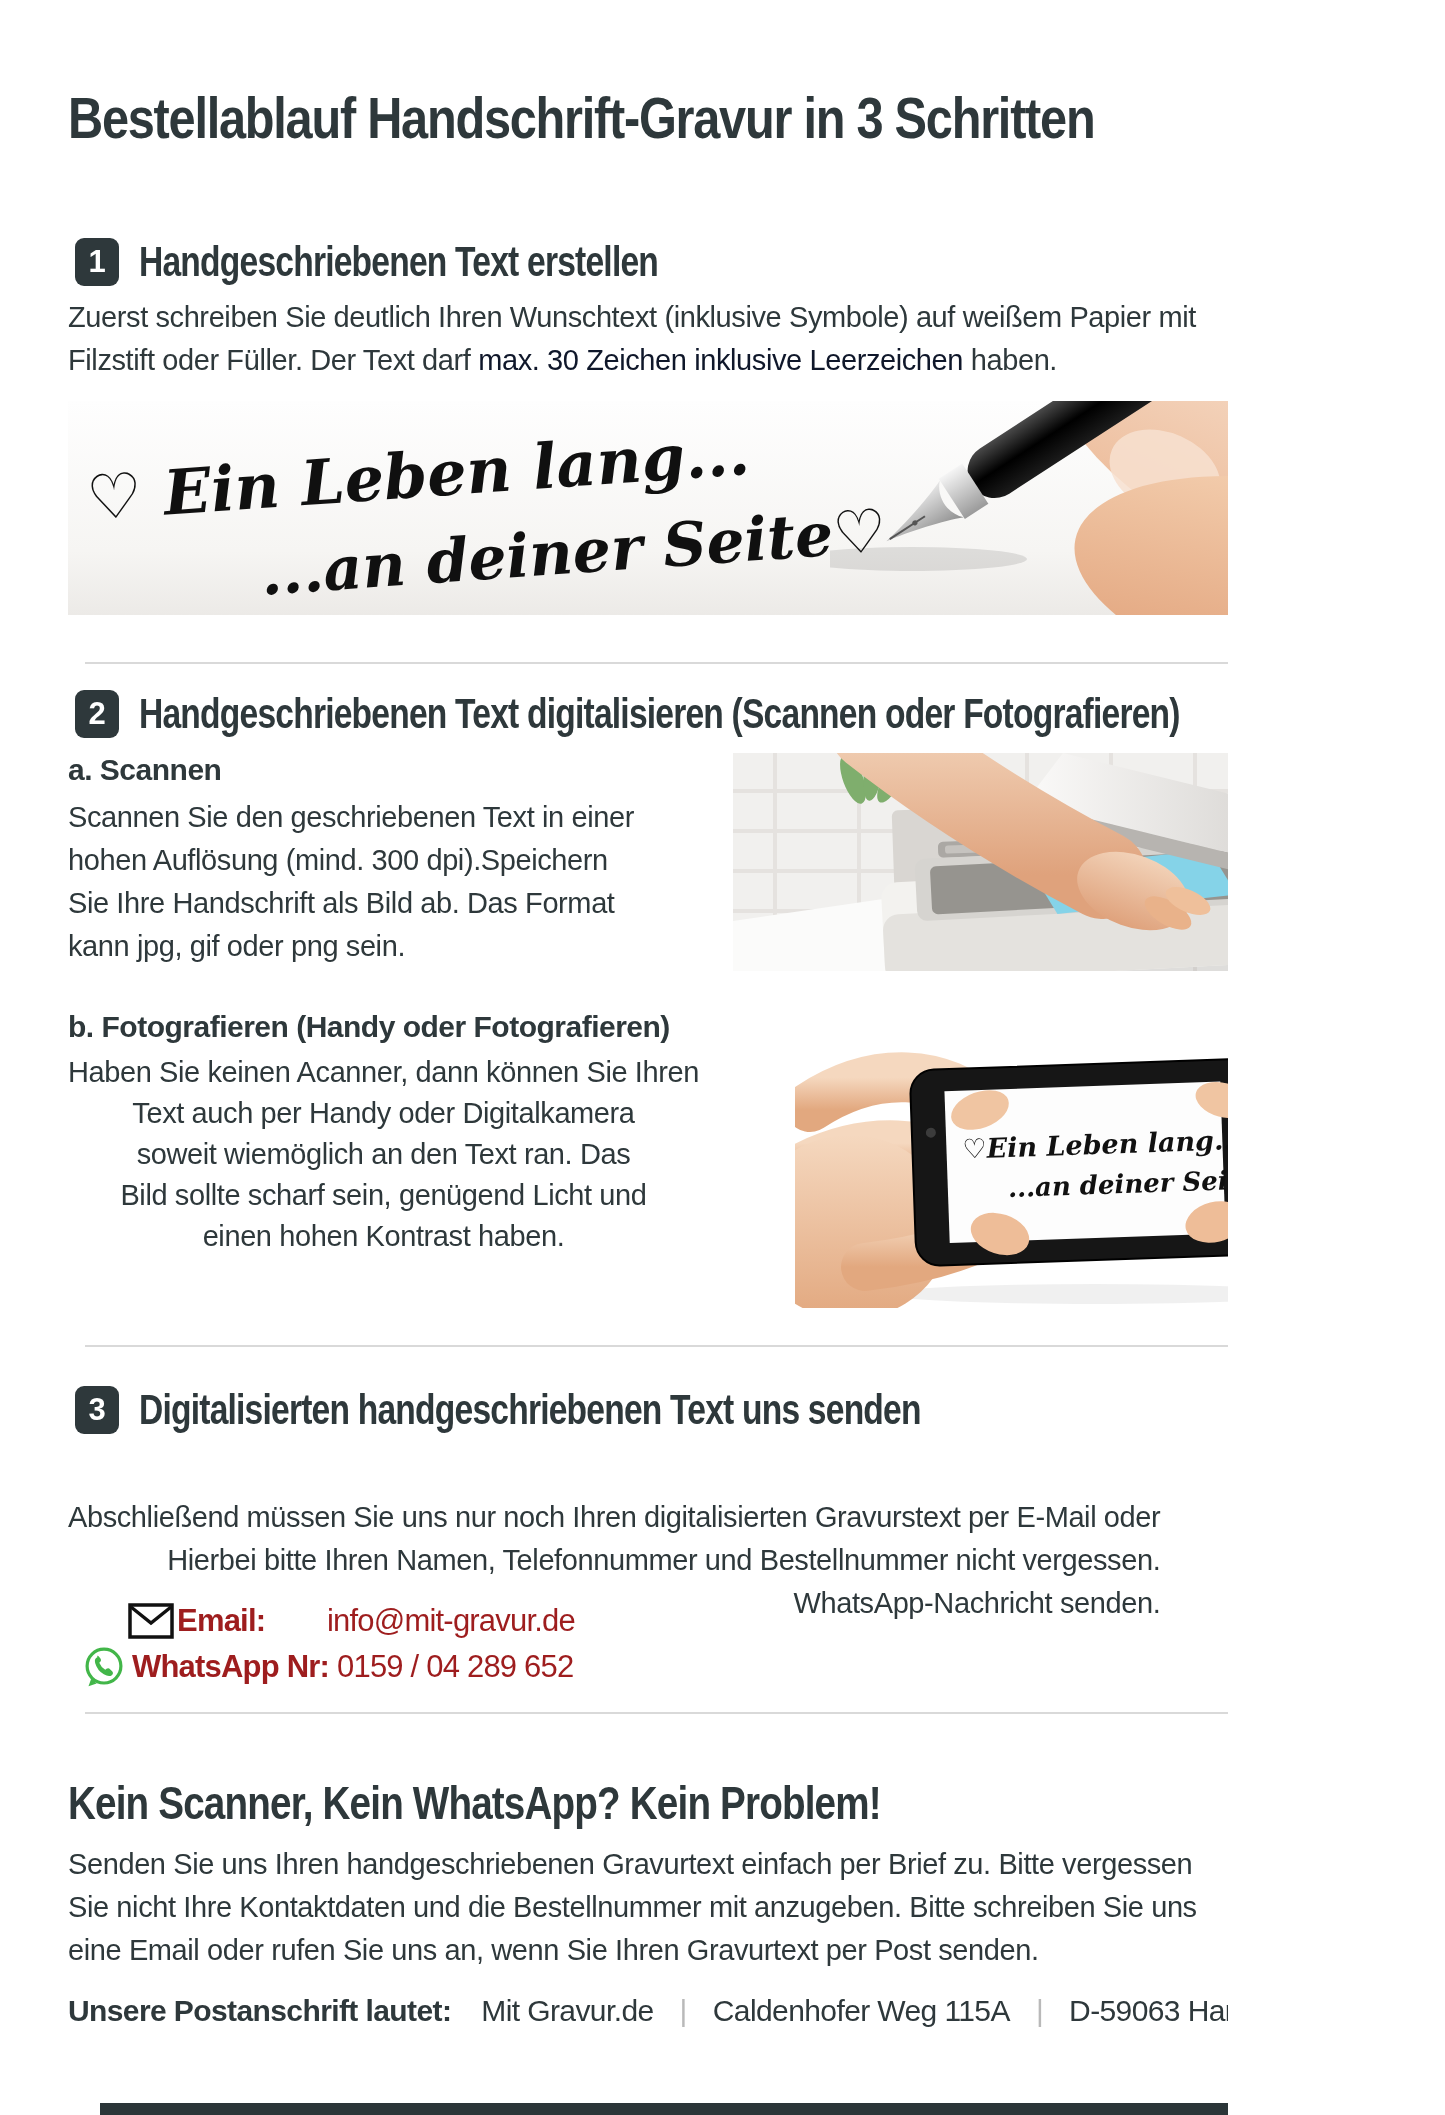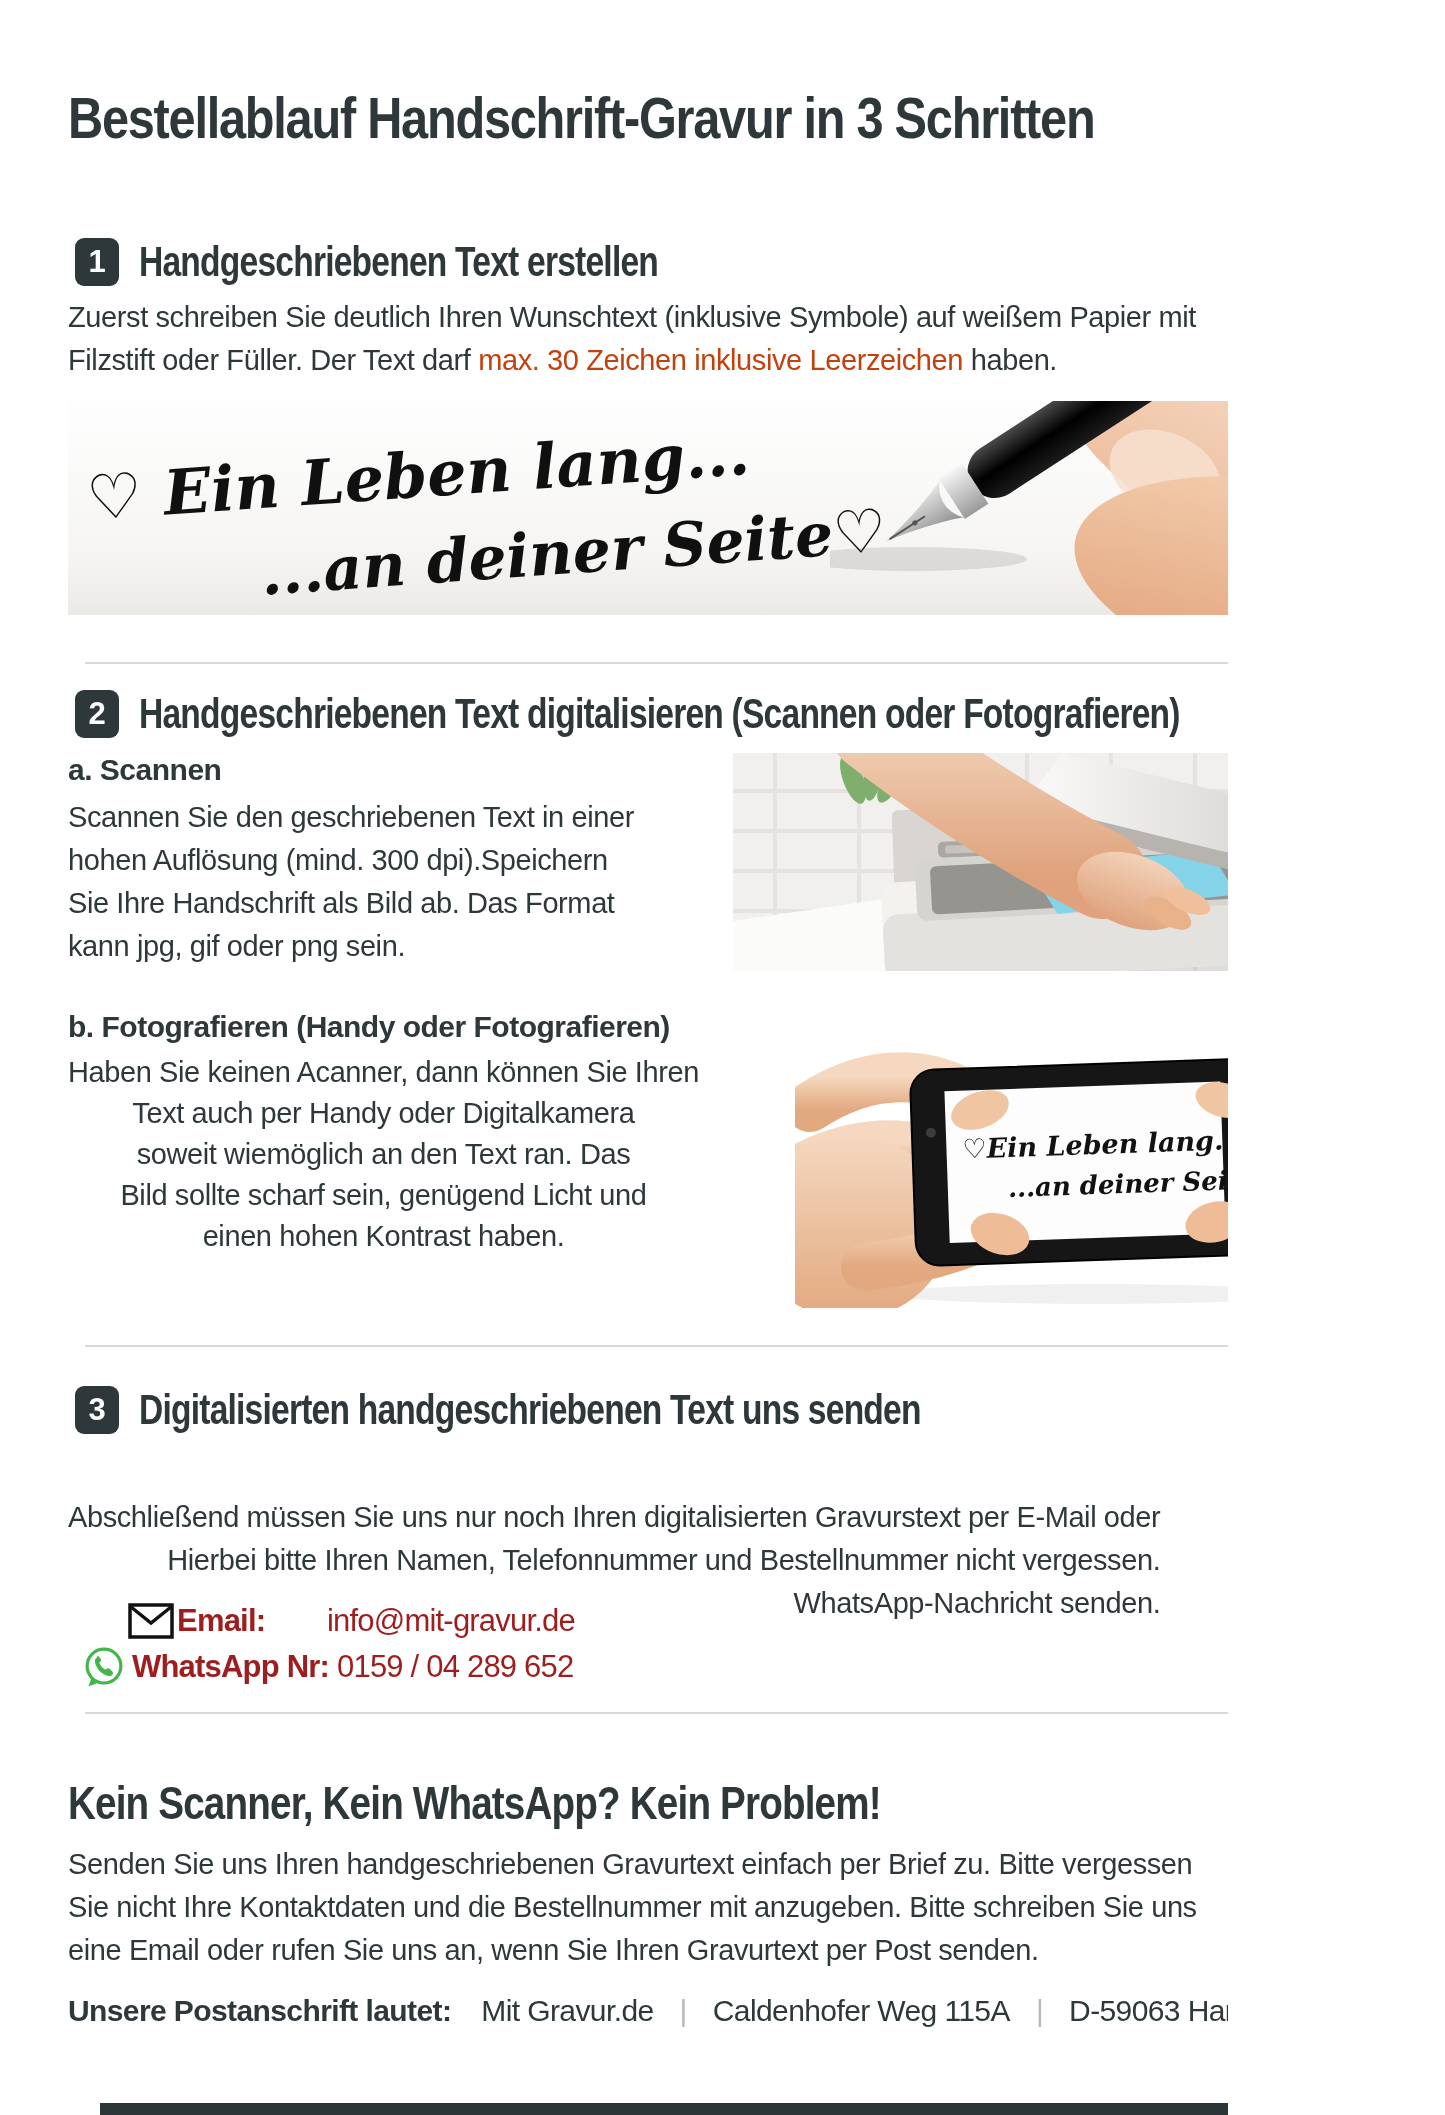--- a/index.html
+++ b/index.html
@@ -14,21 +14,21 @@
   .badge{width:44px;height:48px;background:#2e383b;border-radius:9px;color:#fff;
          font-weight:bold;font-size:31px;display:flex;align-items:center;justify-content:center;flex:0 0 auto;}
   .step-h{font-size:42px;font-weight:bold;letter-spacing:-1px;transform:scaleX(0.8);
           transform-origin:left center;white-space:nowrap;}
   .sub-h{font-size:30px;font-weight:bold;letter-spacing:-0.5px;white-space:nowrap;}
 
   
   .body-text{font-size:29px;letter-spacing:-0.4px;}
   .line{line-height:43px;white-space:nowrap;}
   .line41{line-height:41px;white-space:nowrap;text-align:center;}
-  .red{color:#c2410c;}
+  .red{color:#0f172a;}
 
   .divider{left:85px;width:1275px;height:2px;background:#d9d9d9;}
 
   
   .banner{top:401px;left:68px;width:1322px;height:214px;overflow:hidden;
           background:linear-gradient(180deg,#fefefe 0%,#f6f5f3 70%,#eceae7 100%);}
   .hw{font-family:"DejaVu Serif","DejaVu Sans",serif;font-style:italic;font-weight:bold;color:#101010;}
   .hw1{left:18px;top:38px;font-size:62px;transform:rotate(-4deg);}
   .hw2{left:192px;top:116px;font-size:60px;transform:rotate(-4deg);}
 

